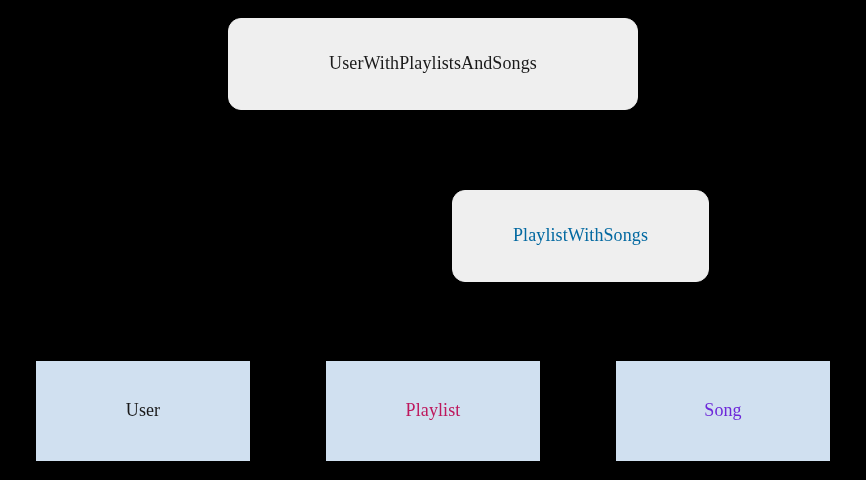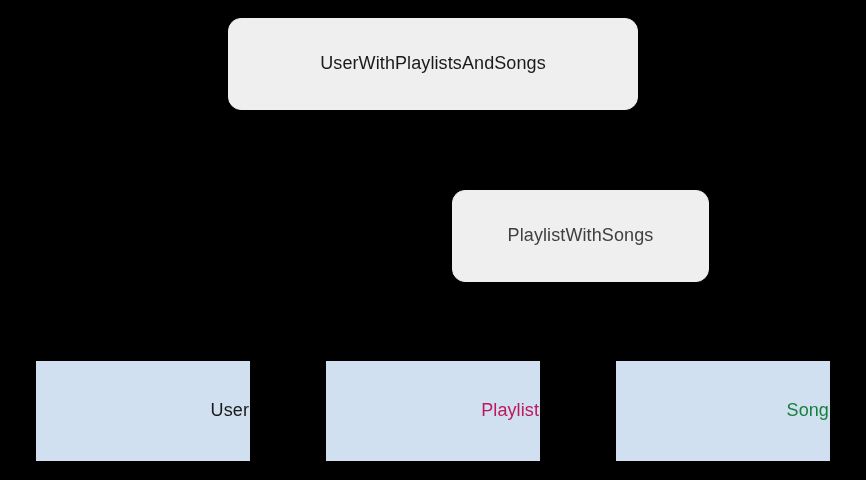--- a/index.html
+++ b/index.html
@@ -43,52 +43,51 @@
     
     background: #efefef;
     border: 1px solid #efefef;
     border-radius: 13px;
   }
   .node-entity {
     
     background: #d0e0f0;
     border: 1px solid #ec4899;
     border-radius: 0;
-    justify-content: flex-end;
   }
   .node-label {
     display: block;
     pointer-events: none;
   }
 </style>
 </head>
 <body>
 
-<div id="canvas" style="width: 866px; height: 480px; background: rgb(0, 0, 0);">
+<div id="canvas" style="width: 866px; height: 480px; background: rgb(0, 0, 0); font-family: Liberation Serif, serif;">
 
   <svg id="edge-layer" viewBox="0 0 866 480" width="866" height="480" xmlns="http://www.w3.org/2000/svg">
       <path d="M 143 110 L 143 361" stroke="#000000" stroke-width="1" fill="none"></path>
       <path d="M 580 110 L 580 190" stroke="#000000" stroke-width="1" fill="none"></path>
       <path d="M 433 282 L 433 361" stroke="#000000" stroke-width="1" fill="none"></path>
       <path d="M 723 282 L 723 361" stroke="#000000" stroke-width="1" fill="none"></path>
     </svg>
 
   <div class="node node-wrapper" style="left: 228px; top: 18px; width: 410px; height: 92px; background: rgb(239, 239, 239); border-color: rgb(239, 239, 239); color: rgb(26, 26, 26);">
     <span class="node-label">UserWithPlaylistsAndSongs</span>
   </div>
 
-  <div class="node node-wrapper" style="left: 452px; top: 190px; width: 257px; height: 92px; background: rgb(239, 239, 239); border-color: rgb(239, 239, 239); color: #404040;">
+  <div class="node node-wrapper" style="left: 452px; top: 190px; width: 257px; height: 92px; background: rgb(239, 239, 239); border-color: rgb(239, 239, 239); color: #0369a1;">
     <span class="node-label">PlaylistWithSongs</span>
   </div>
 
   <div class="node node-entity" style="left: 36px; top: 361px; width: 214px; height: 100px; background: rgb(208, 224, 240); border-color: rgb(208, 224, 240); color: rgb(26, 26, 26);">
     <span class="node-label">User</span>
   </div>
 
   <div class="node node-entity" style="left: 326px; top: 361px; width: 214px; height: 100px; background: rgb(208, 224, 240); border-color: rgb(208, 224, 240); color: #be185d;">
     <span class="node-label">Playlist</span>
   </div>
 
-  <div class="node node-entity" style="left: 616px; top: 361px; width: 214px; height: 100px; background: rgb(208, 224, 240); border-color: rgb(208, 224, 240); color: #15803d;">
+  <div class="node node-entity" style="left: 616px; top: 361px; width: 214px; height: 100px; background: rgb(208, 224, 240); border-color: rgb(208, 224, 240); color: #6d28d9;">
     <span class="node-label">Song</span>
   </div>
 
 </div>
 
 </body></html>

